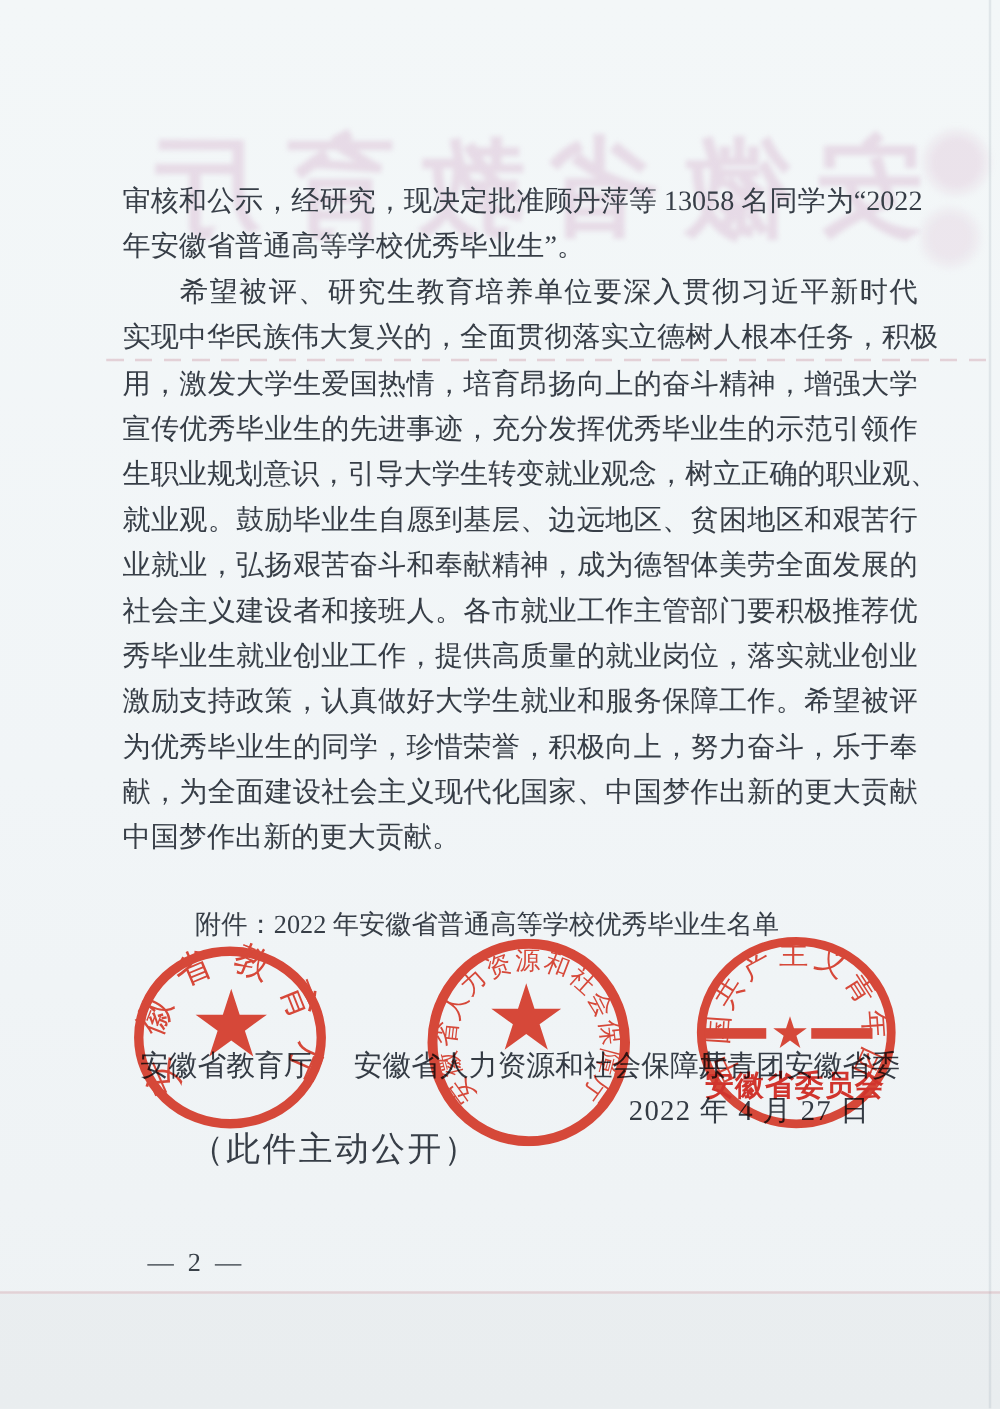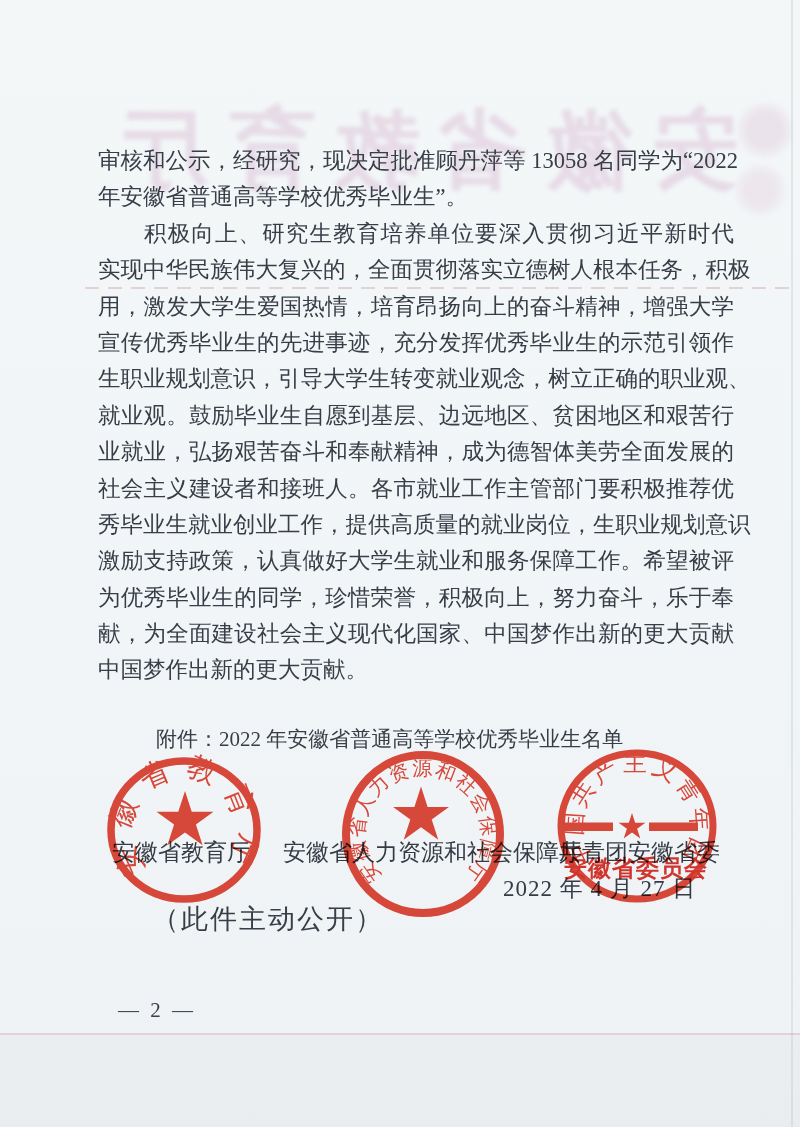--- a/index.html
+++ b/index.html
@@ -76,29 +76,29 @@
   <div class="bleed-title">安徽省教育厅</div>
   <div class="bleed-blob"></div>
   <div class="bleed-rule"></div>
   <div class="crease"></div>
   <div class="scan-line"></div>
   <div class="bottom-tint"></div>
 
   <div class="body-text">
     <div class="line">审核和公示，经研究，现决定批准顾丹萍等 13058 名同学为“2022</div>
     <div class="line end">年安徽省普通高等学校优秀毕业生”。</div>
-    <div class="line indent">积极向上、研究生教育培养单位要深入贯彻习近平新时代</div>
+    <div class="line indent">希望被评、研究生教育培养单位要深入贯彻习近平新时代</div>
     <div class="line">实现中华民族伟大复兴的，全面贯彻落实立德树人根本任务，积极</div>
     <div class="line">用，激发大学生爱国热情，培育昂扬向上的奋斗精神，增强大学</div>
     <div class="line">宣传优秀毕业生的先进事迹，充分发挥优秀毕业生的示范引领作</div>
     <div class="line">生职业规划意识，引导大学生转变就业观念，树立正确的职业观、</div>
     <div class="line">就业观。鼓励毕业生自愿到基层、边远地区、贫困地区和艰苦行</div>
     <div class="line">业就业，弘扬艰苦奋斗和奉献精神，成为德智体美劳全面发展的</div>
     <div class="line">社会主义建设者和接班人。各市就业工作主管部门要积极推荐优</div>
-    <div class="line">秀毕业生就业创业工作，提供高质量的就业岗位，生职业规划意识</div>
+    <div class="line">秀毕业生就业创业工作，提供高质量的就业岗位，落实就业创业</div>
     <div class="line">激励支持政策，认真做好大学生就业和服务保障工作。希望被评</div>
     <div class="line">为优秀毕业生的同学，珍惜荣誉，积极向上，努力奋斗，乐于奉</div>
     <div class="line">献，为全面建设社会主义现代化国家、中国梦作出新的更大贡献</div>
     <div class="line end">中国梦作出新的更大贡献。</div>
   </div>
 
   <div class="attachment">附件：2022 年安徽省普通高等学校优秀毕业生名单</div>
 
   <div class="signer s1">安徽省教育厅</div>
   <div class="signer s2">安徽省人力资源和社会保障厅</div>

